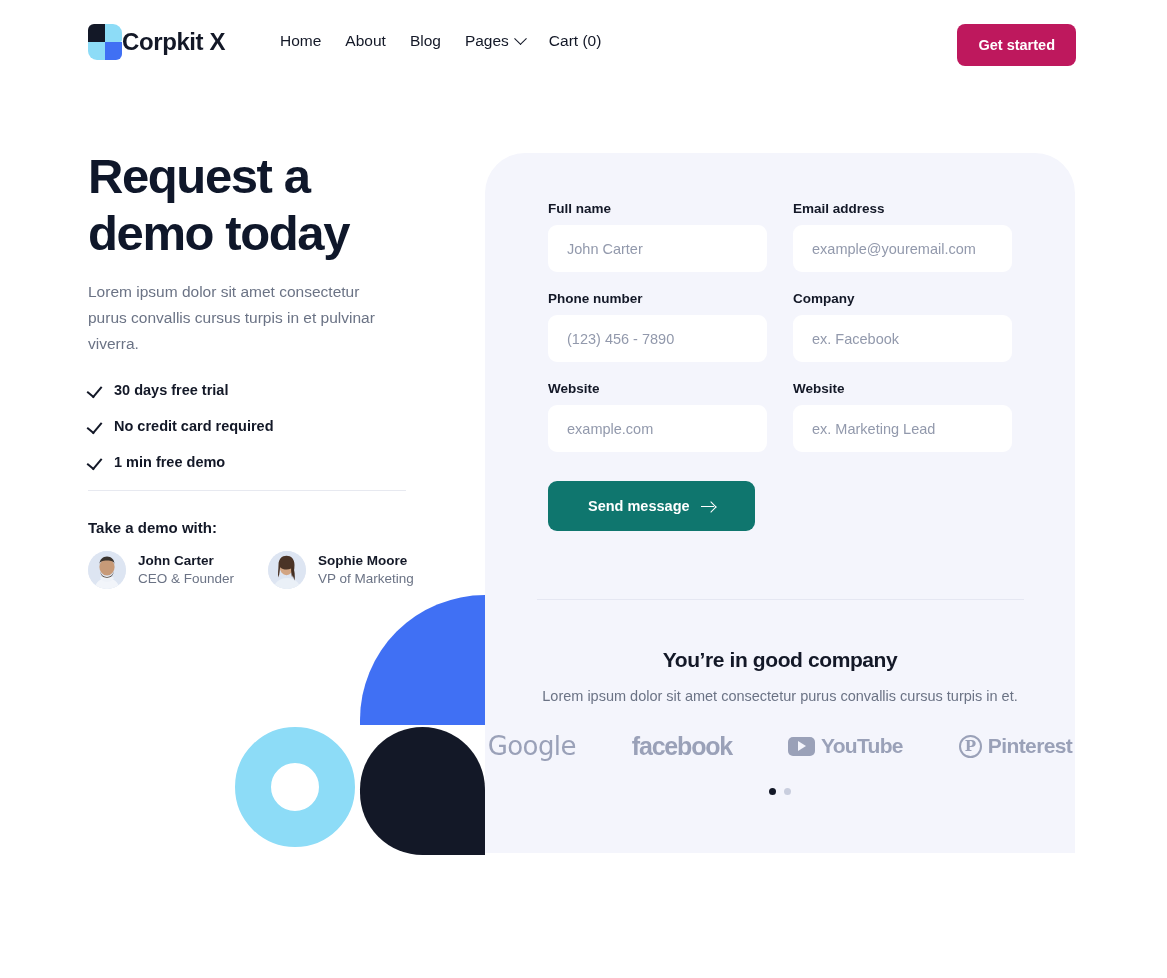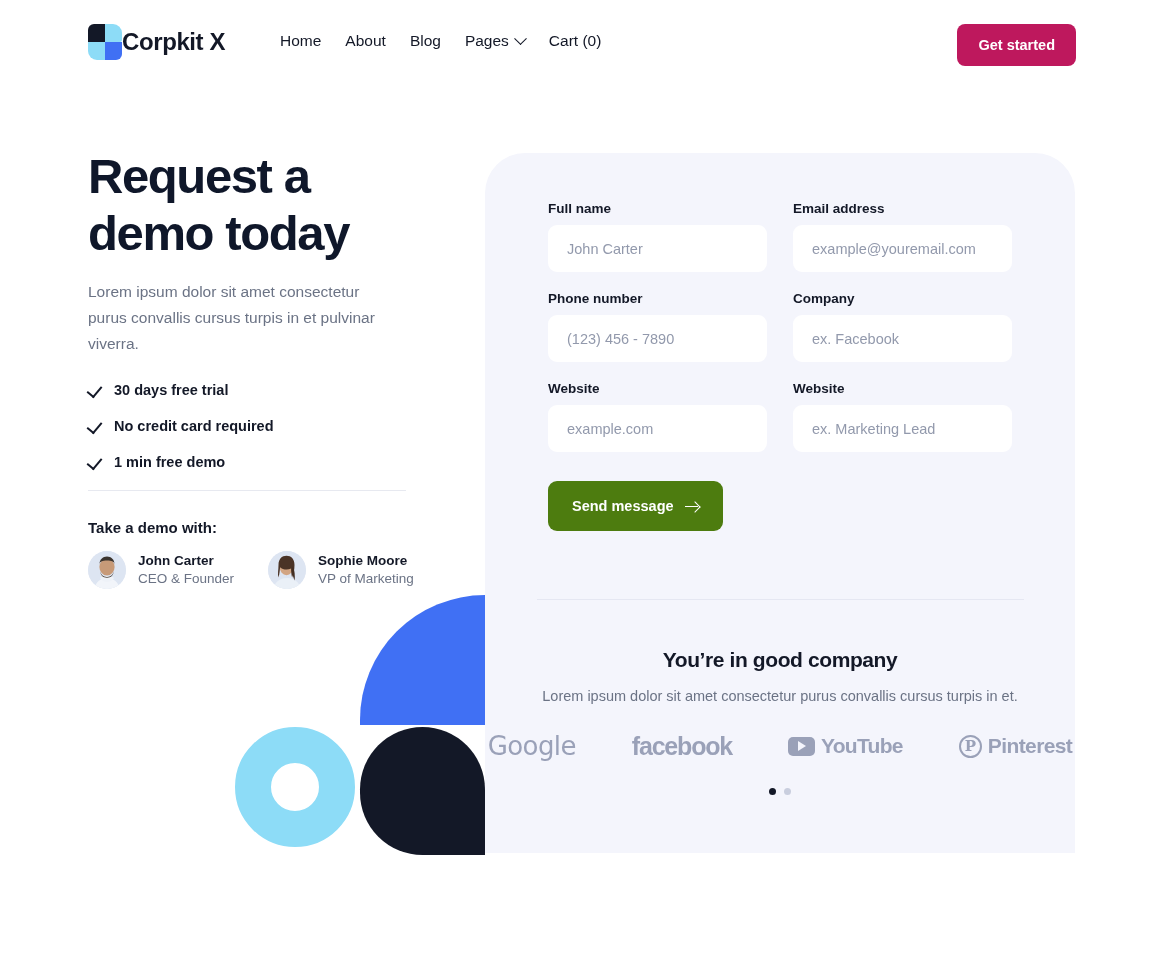--- a/index.html
+++ b/index.html
@@ -237,28 +237,28 @@
     background: #ffffff;
     font-size: 14.5px;
     font-family: inherit;
     color: #131827;
     padding: 0 19px;
     outline: none;
   }
   .field-input::placeholder { color: #9299ac; }
   .send-btn {
     margin-top: 29px;
-    background: #4d7c0f;
+    background: #0f766e;
     color: #ffffff;
     border: none;
     border-radius: 9px;
     font-size: 14.5px;
     font-weight: 700;
     font-family: inherit;
-    padding: 17px 24px;
+    padding: 17px 40px;
     display: inline-flex;
     align-items: center;
     gap: 11px;
     cursor: pointer;
   }
   .arrow-r {
     display: inline-block;
     width: 14px; height: 11px;
     position: relative;
   }

